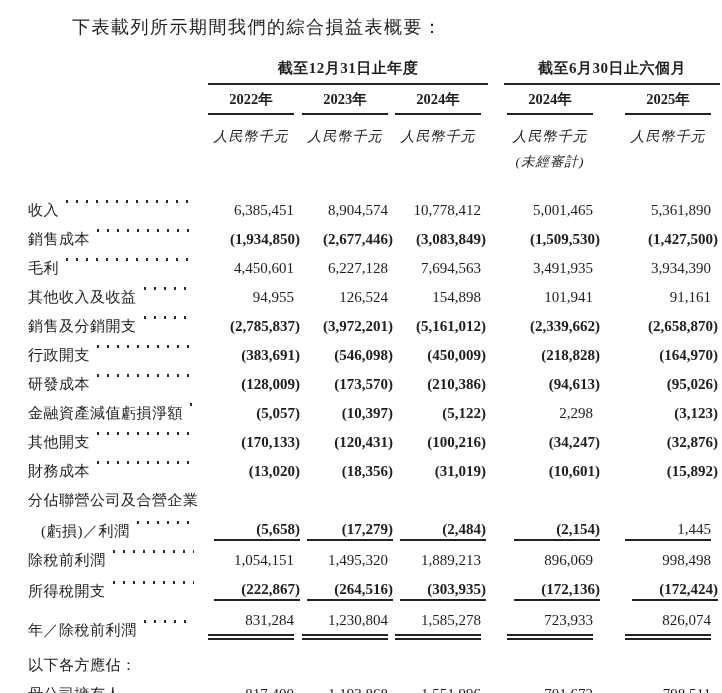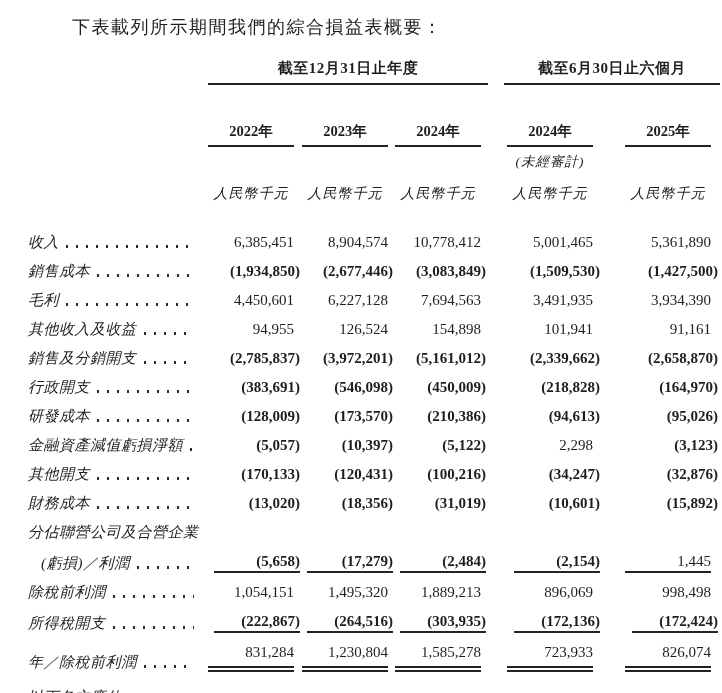--- a/index.html
+++ b/index.html
@@ -24,33 +24,33 @@
   col.c4{width:98px;} col.c5{width:118px;}
   th,td{padding:4px 0;font-size:15px;line-height:20px;vertical-align:bottom;font-weight:normal;}
   th.g{
     text-align:center;font-weight:bold;font-size:15px;letter-spacing:0.5px;
     border-bottom:2px solid #232323;padding-bottom:5px;
   }
   th.y{text-align:right;padding-right:9px;}
   .yu{
     display:inline-block;min-width:86px;text-align:center;
     font-weight:bold;font-size:14.5px;
-    border-bottom:2px solid #232323;padding-bottom:4px;margin-top:32px;
+    border-bottom:2px solid #232323;padding-bottom:4px;
   }
   td.u{text-align:right;padding-right:9px;padding-top:7px;}
   td.u .ut,td.n .nt{
     display:inline-block;min-width:86px;text-align:center;
     font-style:italic;font-size:14px;letter-spacing:1px;
   }
   td.n{text-align:right;padding-right:9px;padding-top:0;}
   td.n .nt{font-size:13.5px;}
   tbody td{padding:4.5px 0;}
   tbody tr:first-child td{padding-top:24px;}
   td.lbl{padding-right:6px;}
-  .lblwrap{display:flex;align-items:flex-end;font-style:italic;}
+  .lblwrap{display:flex;}
   .lt{white-space:nowrap;letter-spacing:0.5px;}
   .leader{
     flex:1 1 auto;height:3px;margin:0 8px 4px 7px;
     background-image:repeating-linear-gradient(to right,#2b2b2b 0,#2b2b2b 2px,transparent 2px,transparent 10px);
   }
   tr.indent .lt{padding-left:13px;}
   tr.bold{font-weight:bold;}
   td.v{text-align:right;padding-right:9px;}
   .num{display:inline-block;min-width:86px;text-align:right;}
   .num.paren{margin-right:-7px;font-weight:bold;}
@@ -86,35 +86,35 @@
         <th></th>
         <th class="y"><span class="yu">2022年</span></th>
         <th class="y"><span class="yu">2023年</span></th>
         <th class="y"><span class="yu">2024年</span></th>
         <th class="gapcell"></th>
         <th class="y"><span class="yu">2024年</span></th>
         <th class="y"><span class="yu">2025年</span></th>
       </tr>
       <tr>
         <td></td>
+        <td class="u"><span class="ut">人民幣千元</span></td>
+        <td class="u"><span class="ut">人民幣千元</span></td>
+        <td class="u"><span class="ut">人民幣千元</span></td>
+        <td class="gapcell"></td>
+        <td class="u"><span class="ut">人民幣千元</span></td>
+        <td class="u"><span class="ut">人民幣千元</span></td>
+      </tr>
+      <tr>
+        <td></td>
         <td></td>
         <td></td>
         <td></td>
         <td class="gapcell"></td>
         <td class="n"><span class="nt">(未經審計)</span></td>
         <td></td>
-      </tr>
-      <tr>
-        <td></td>
-        <td class="u"><span class="ut">人民幣千元</span></td>
-        <td class="u"><span class="ut">人民幣千元</span></td>
-        <td class="u"><span class="ut">人民幣千元</span></td>
-        <td class="gapcell"></td>
-        <td class="u"><span class="ut">人民幣千元</span></td>
-        <td class="u"><span class="ut">人民幣千元</span></td>
       </tr>
     </thead>
     <tbody>
         <tr>
           <td class="lbl">
             <span class="lblwrap">
               <span class="lt">收入</span>
               <span class="leader"></span>
             </span>
           </td>

